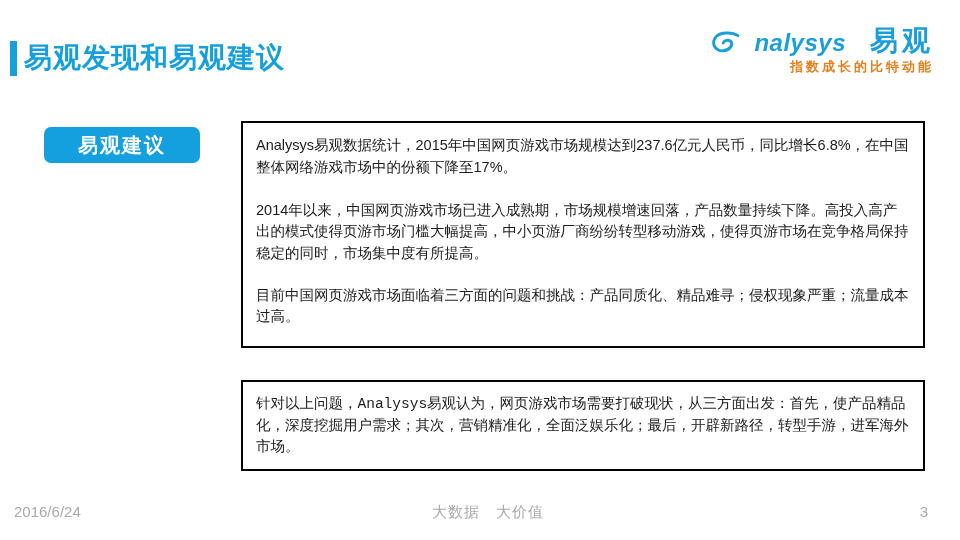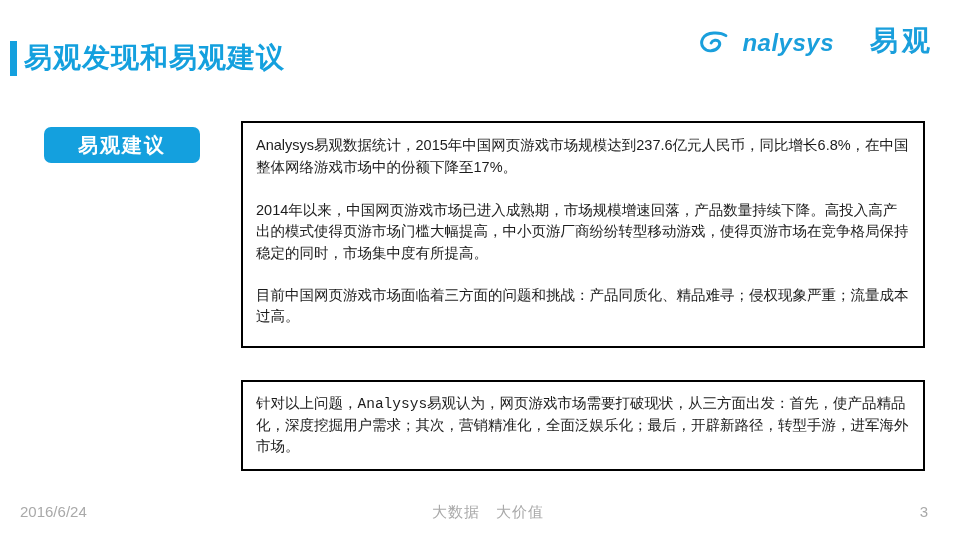--- a/index.html
+++ b/index.html
@@ -51,21 +51,21 @@
     font-size: 24px;
     font-style: italic;
     font-weight: bold;
     color: #1A9FDC;
     letter-spacing: 0.5px;
   }
   .logo-cjk {
     font-size: 28px;
     font-weight: bold;
     color: #1A9FDC;
-    margin-left: 20px;
+    margin-left: 8px;
     letter-spacing: 4px;
   }
   .logo-tagline {
     margin-top: 5px;
     font-size: 13px;
     font-weight: bold;
     color: #E87E1C;
     letter-spacing: 3px;
     white-space: nowrap;
   }
@@ -106,21 +106,21 @@
   .content-box p:last-child { margin-bottom: 0; font-family: Liberation Mono, monospace; }
 
   
   .footer-date, .footer-motto, .footer-page {
     position: absolute;
     top: 503px;
     font-size: 15px;
     color: #A9A9A9;
     white-space: nowrap;
   }
-  .footer-date { left: 20px; }
+  .footer-date { left: 14px; }
   .footer-motto { left: 16px; right: 0; text-align: center; letter-spacing: 1px; }
   .footer-page { right: 32px; }
 </style>
 </head>
 <body>
 
 <div class="slide">
 
   <div class="title-accent"></div>
   <h1 class="page-title">易观发现和易观建议</h1>
@@ -128,20 +128,21 @@
   <div class="logo">
     <div class="logo-wordmark">
       <span class="logo-swoosh">
         <svg viewBox="0 0 32 26" width="30" height="24">
           <path d="M30 5 C 24 1, 9 0.5, 5 8 C 1 15.5, 7 22, 14 21.5 C 21 21, 25 15, 22.5 11.5 C 20.5 9, 15.5 9.5, 14 13" fill="none" stroke="#1A9FDC" stroke-width="3.2" stroke-linecap="round"></path>
         </svg>
       </span>
       <span class="logo-latin">nalysys</span>
       <span class="logo-cjk">易观</span>
     </div>
+    <div class="logo-tagline">指数成长的比特动能</div>
   </div>
 
   <div class="section-label label-findings">易观建议</div>
   <div class="content-box box-findings">
     <p>Analysys易观数据统计，2015年中国网页游戏市场规模达到237.6亿元人民币，同比增长6.8%，在中国整体网络游戏市场中的份额下降至17%。</p>
     <p>2014年以来，中国网页游戏市场已进入成熟期，市场规模增速回落，产品数量持续下降。高投入高产出的模式使得页游市场门槛大幅提高，中小页游厂商纷纷转型移动游戏，使得页游市场在竞争格局保持稳定的同时，市场集中度有所提高。</p>
     <p>目前中国网页游戏市场面临着三方面的问题和挑战：产品同质化、精品难寻；侵权现象严重；流量成本过高。</p>
   </div>
 
   <div class="content-box box-advice">

